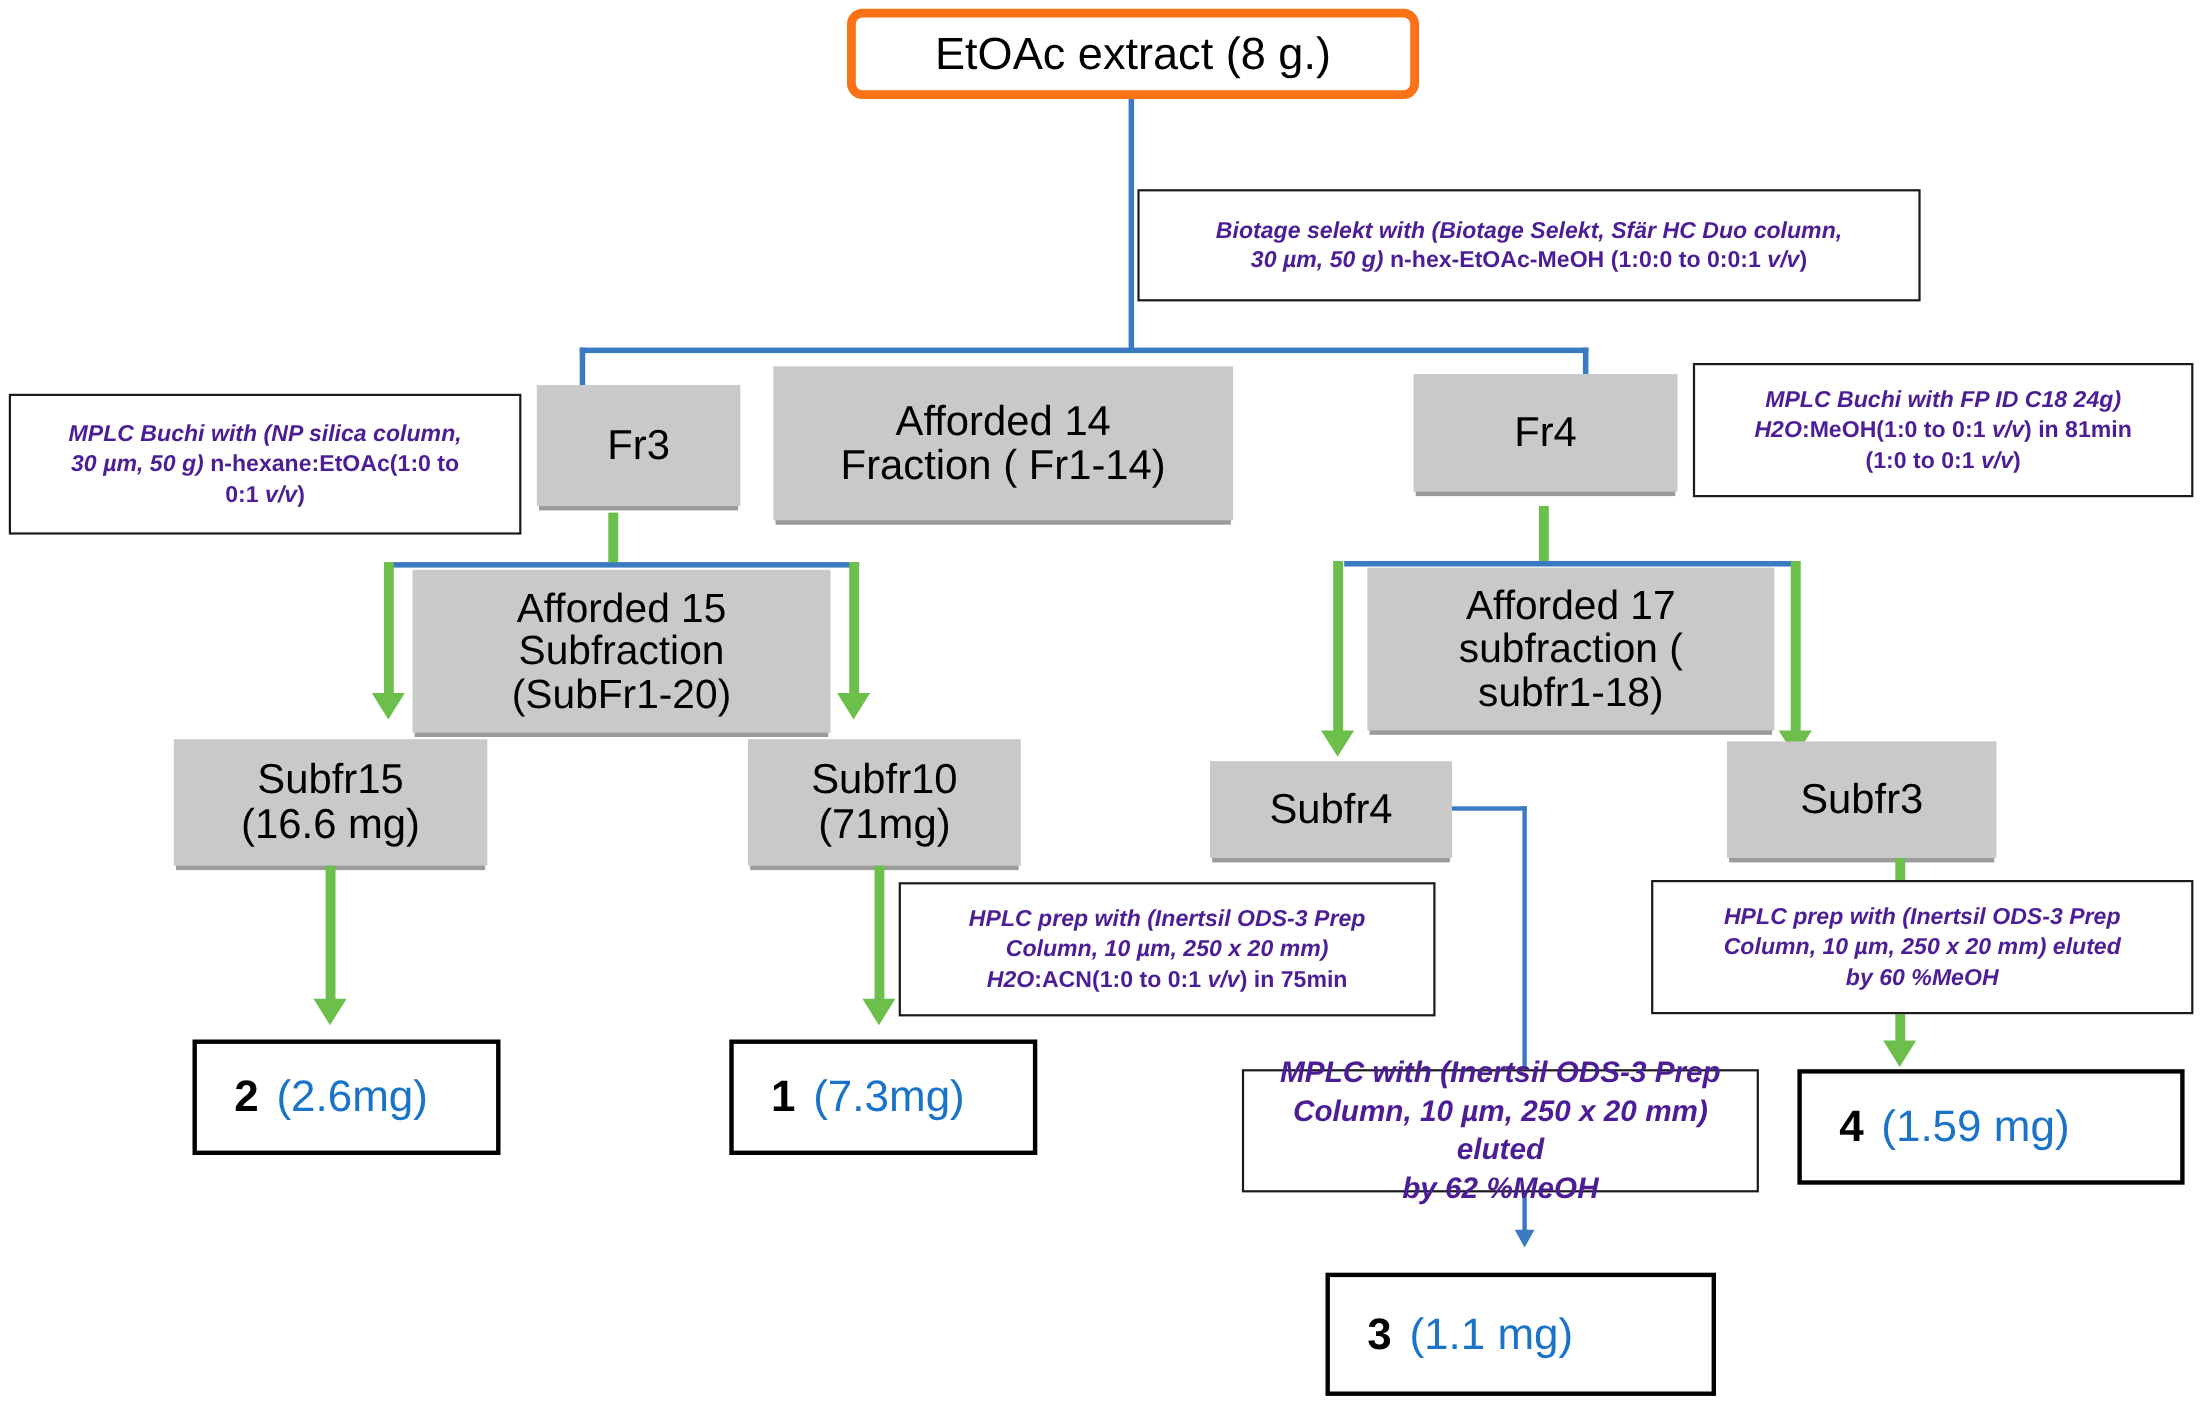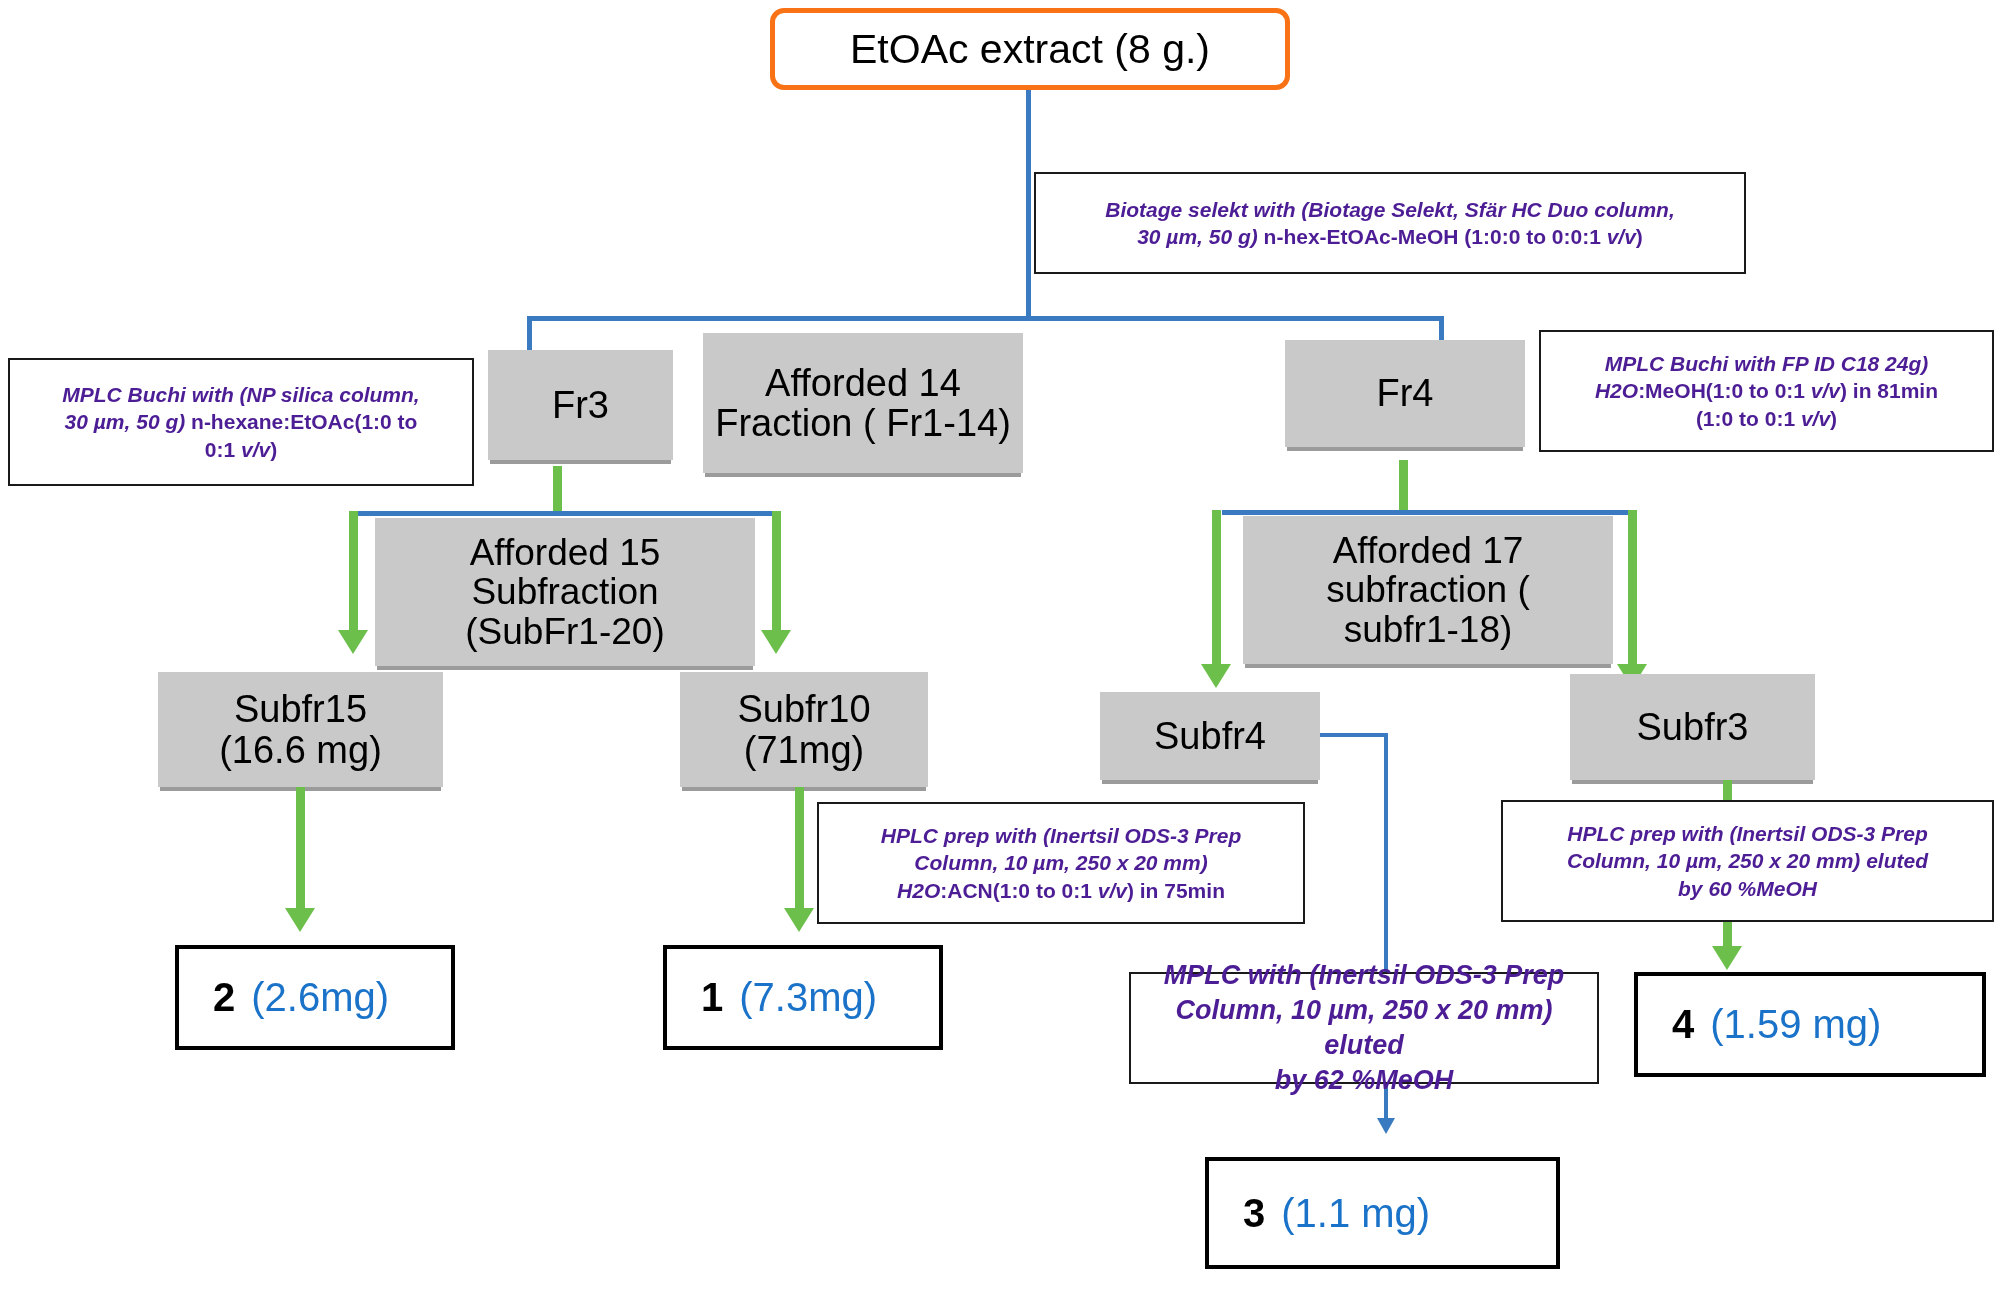--- a/index.html
+++ b/index.html
@@ -4,21 +4,21 @@
 <style>
   html,body{margin:0;padding:0;background:#ffffff;}
   body{font-family:"Liberation Sans","DejaVu Sans",sans-serif;}
   #stage{position:relative;width:2000px;height:1291px;background:#fff;overflow:hidden;}
 
   
   .abs{position:absolute;box-sizing:border-box;}
 
   
   .root-node{
-    border:5px solid #f97316;border-radius:14px;background:#fff;
+    border:8px solid #f97316;border-radius:14px;background:#fff;
     display:flex;align-items:center;justify-content:center;text-align:center;
     font-size:41px;color:#000;
   }
 
   
   .gray-box{
     background:#c9c9c9;
     display:flex;align-items:center;justify-content:center;text-align:center;
     color:#000;line-height:1.06;
     box-shadow:0 6px 0 -2px #9b9b9b;
@@ -72,21 +72,21 @@
   </div>
 
   <div class="line-blue abs" style="left:527px;top:316px;width:917px;height:5px;"></div>
   <div class="line-blue abs" style="left:527px;top:316px;width:5px;height:38px;"></div>
   <div class="line-blue abs" style="left:1439px;top:316px;width:5px;height:38px;"></div>
 
   <div class="abs gray-box" style="left:488px;top:350px;width:185px;height:110px;font-size:38px;">
     <span class="gb-txt">Fr3</span>
   </div>
 
-  <div class="abs gray-box" style="left:703px;top:333px;width:320px;height:140px;font-size:38px;">
+  <div class="abs gray-box" style="left:703px;top:333px;width:418px;height:140px;font-size:38px;">
     <span class="gb-txt">
       <span>Afforded 14</span><br>
       <span>Fraction ( Fr1-14)</span>
     </span>
   </div>
 
   <div class="abs gray-box" style="left:1285px;top:340px;width:240px;height:107px;font-size:38px;">
     <span class="gb-txt">Fr4</span>
   </div>
 

